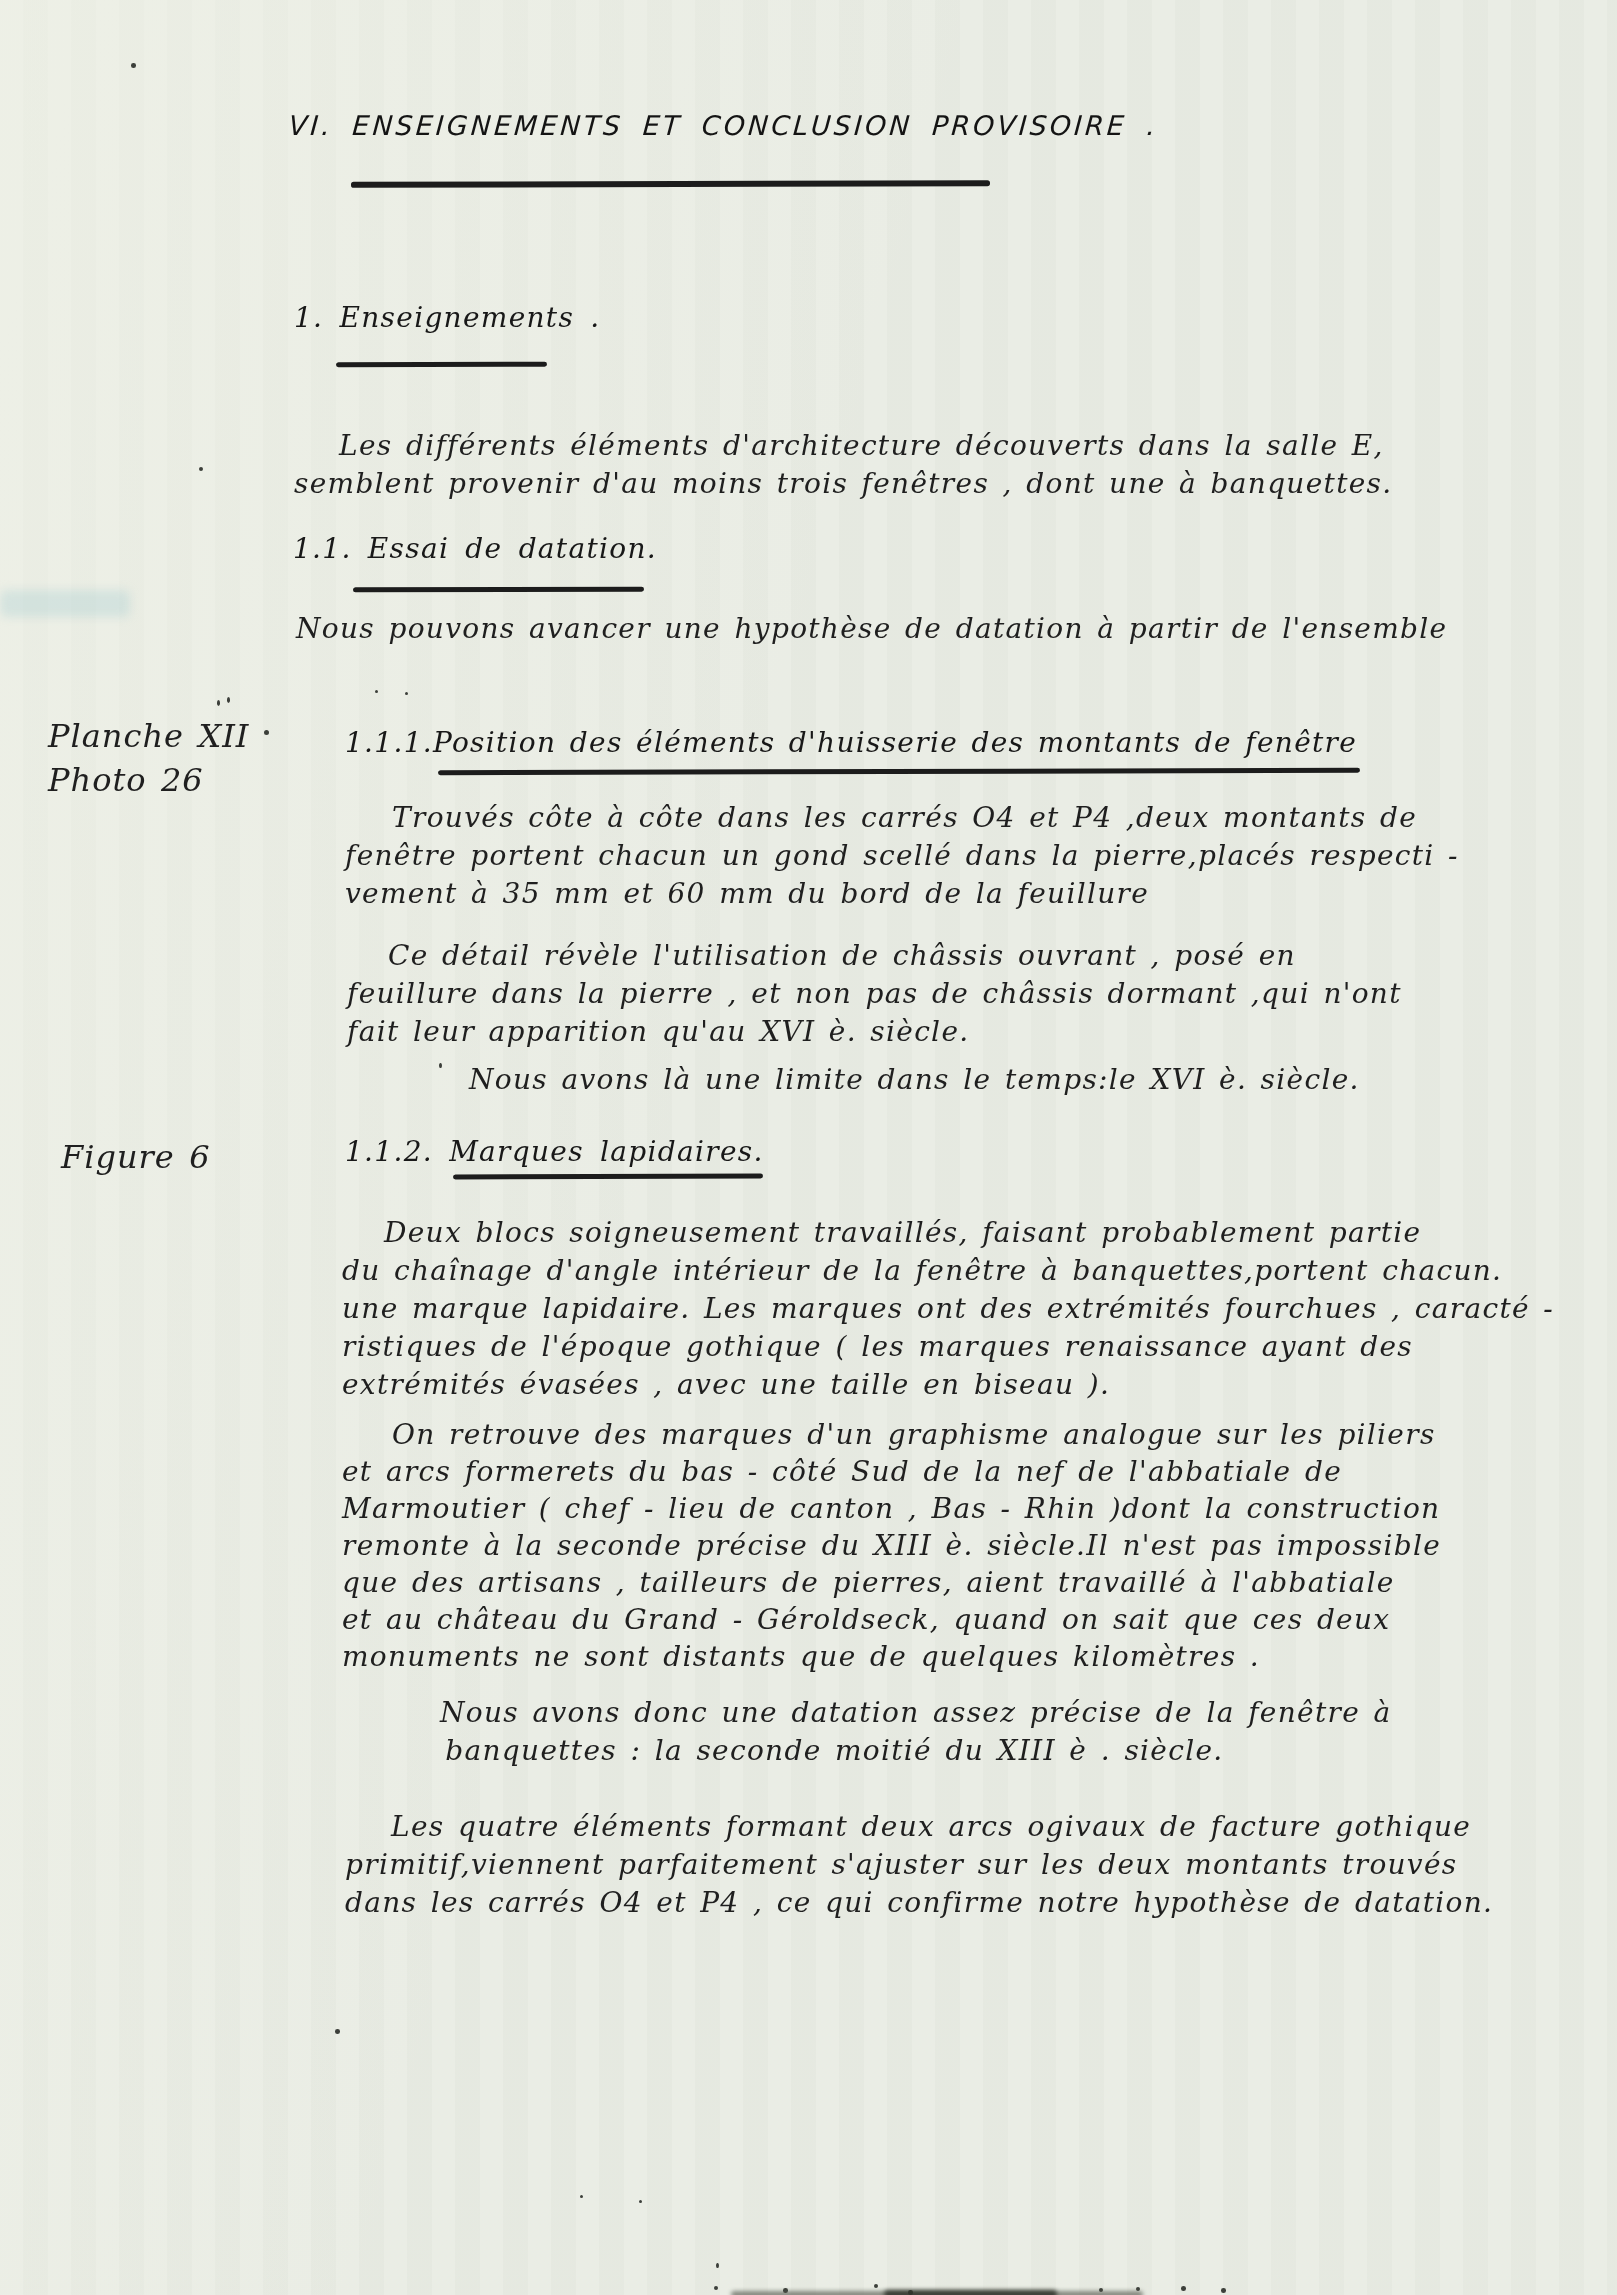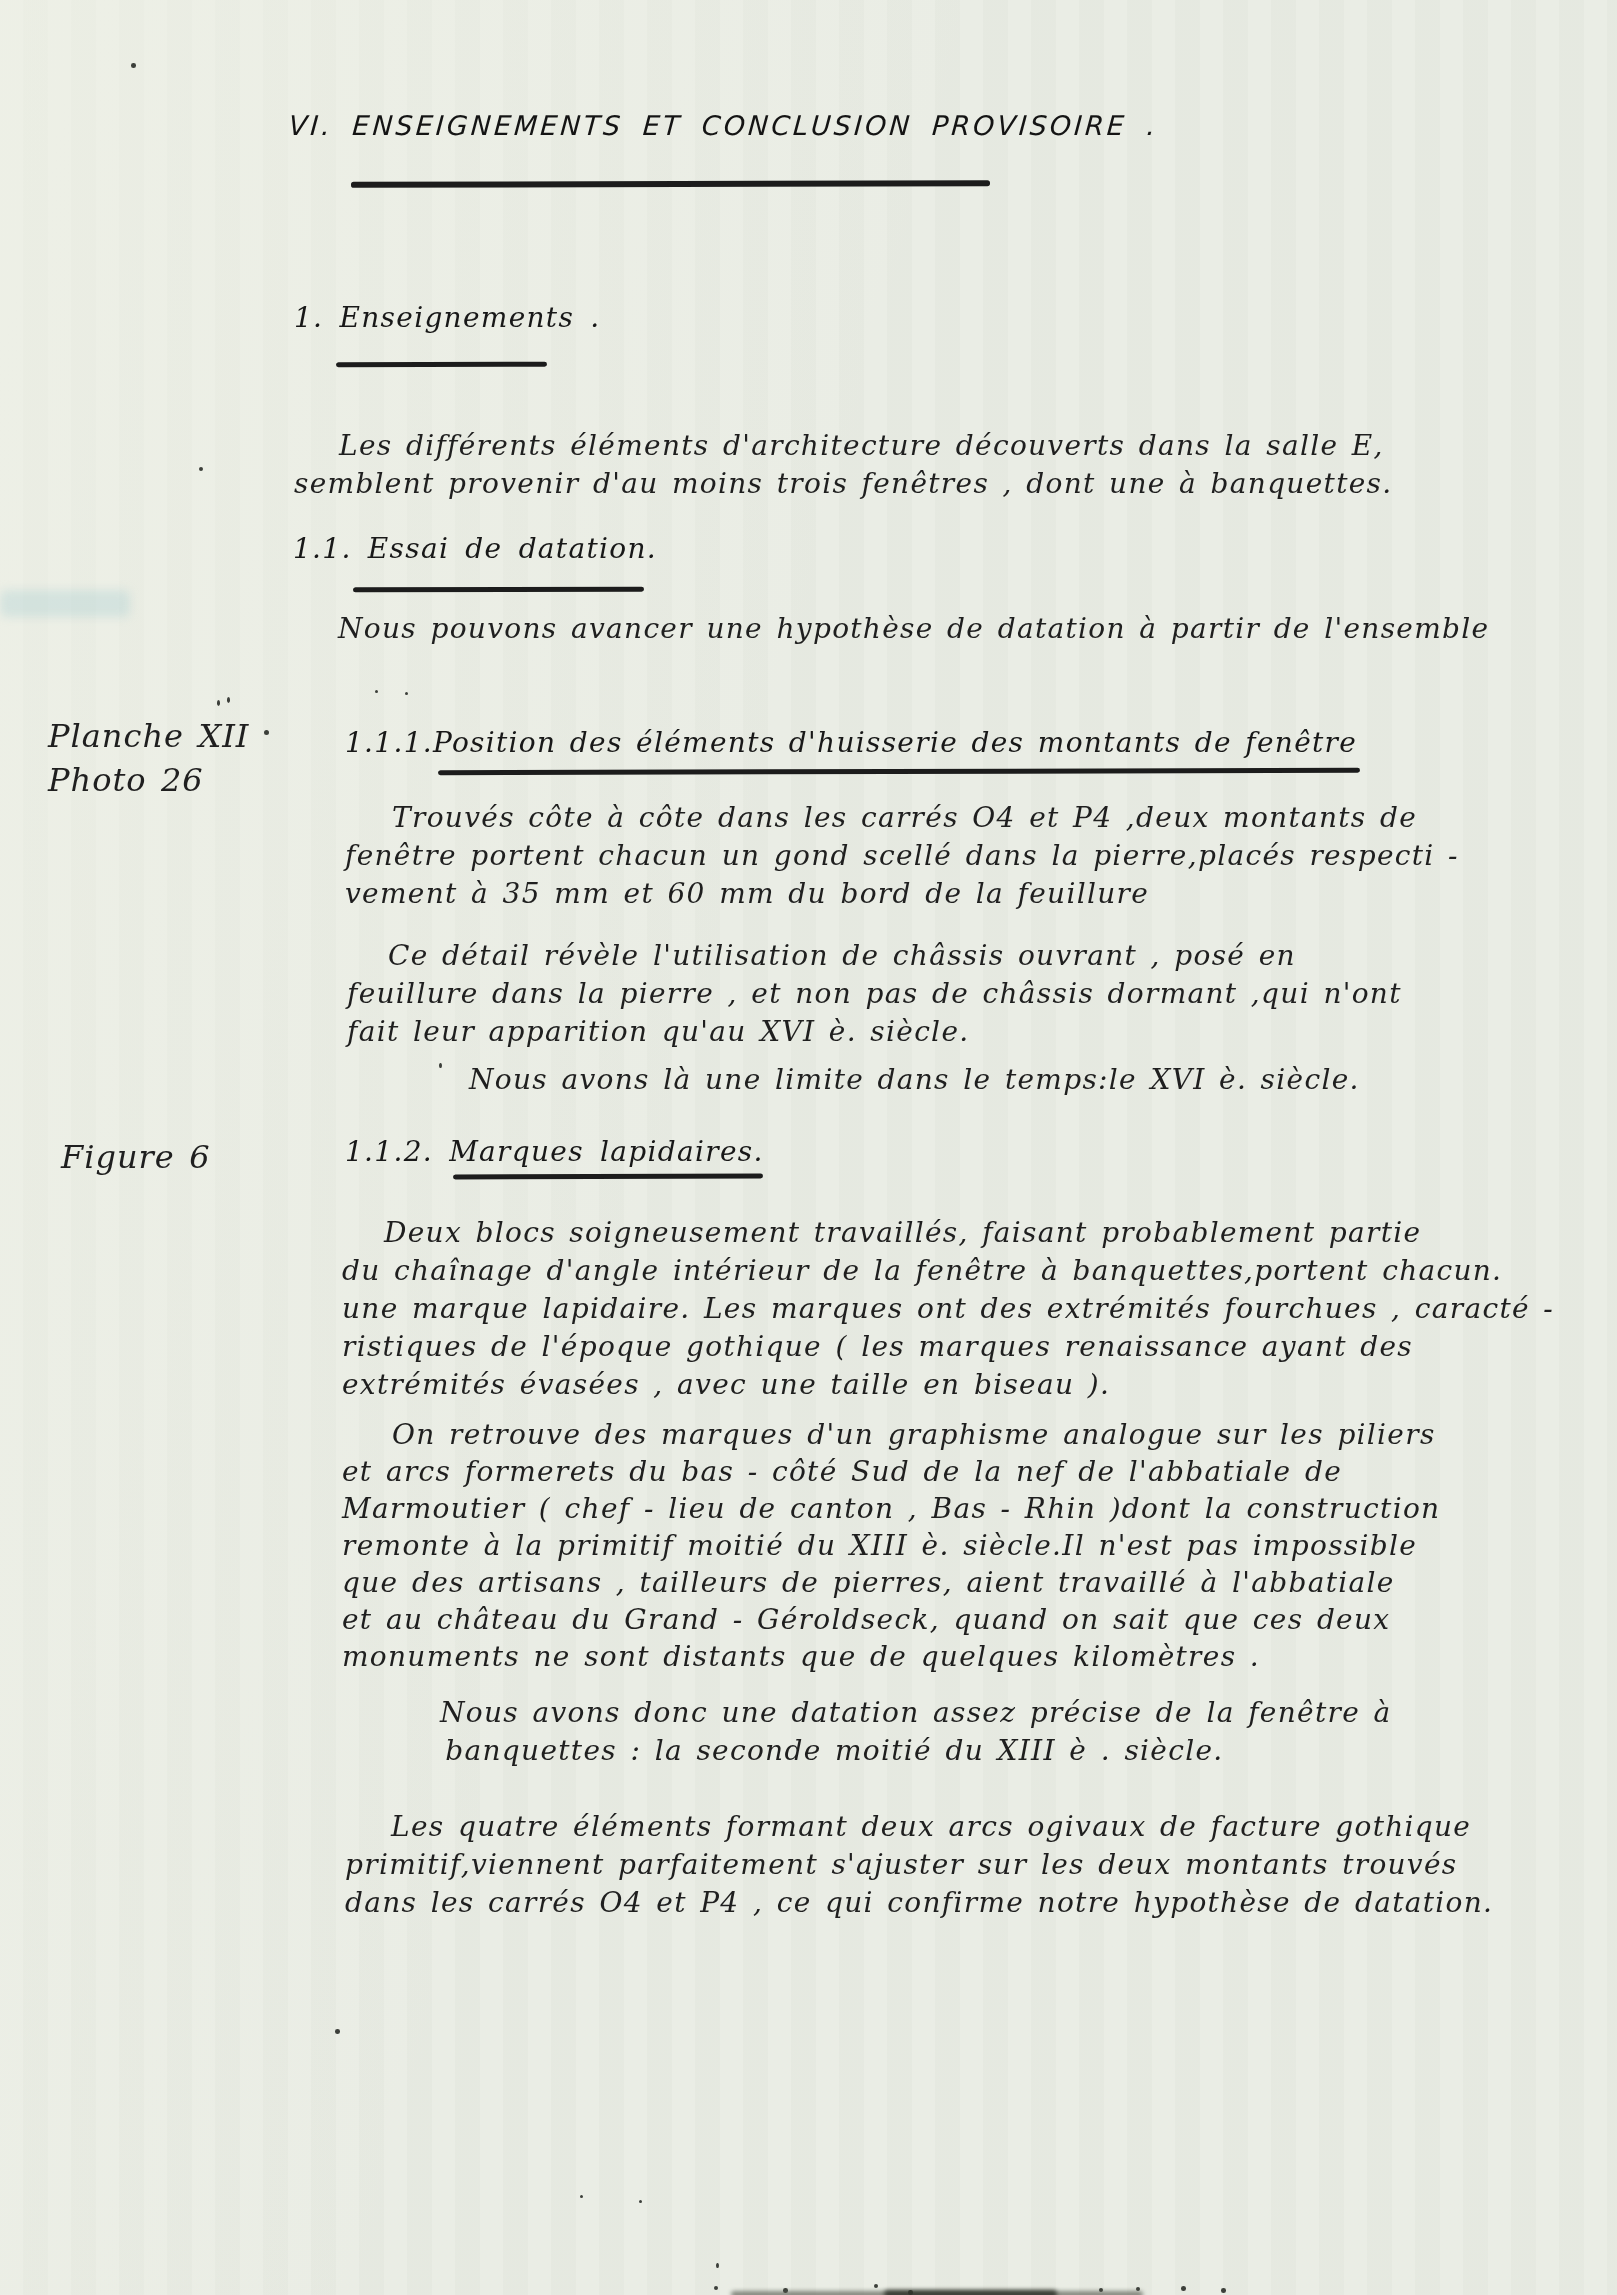--- a/index.html
+++ b/index.html
@@ -51,21 +51,21 @@
     <div class="ln" style="margin-left:45px;">Les différents éléments d'architecture découverts dans la salle E,</div>
     <div class="ln">semblent provenir d'au moins trois fenêtres , dont une à banquettes.</div>
   </div>
 
   <div class="block heading" style="left:293px;top:530px;">
     <div class="ln">1.1. Essai de datation.</div>
   </div>
   <div class="rule" style="left:353px;top:587px;width:291px;"></div>
 
   <div class="block" style="left:296px;top:610px;">
-    <div class="ln" style="margin-left:42px;">Nous pouvons avancer une hypothèse de datation à  partir de l'ensemble</div>
+    <div class="ln" style="">Nous pouvons avancer une hypothèse de datation à  partir de l'ensemble</div>
   </div>
 
   <div class="block margin" style="left:48px;top:714px;">
     <div class="ln">Planche XII</div>
     <div class="ln">Photo 26</div>
   </div>
 
   <div class="block heading" style="left:345px;top:724px;">
     <div class="ln" style="word-spacing:3.3px;">1.1.1.Position des éléments d'huisserie des montants de fenêtre</div>
   </div>
@@ -101,21 +101,21 @@
     <div class="ln">du chaînage d'angle intérieur de la fenêtre à banquettes,portent chacun.</div>
     <div class="ln">une marque lapidaire. Les marques ont des extrémités fourchues , caracté -</div>
     <div class="ln">ristiques de l'époque gothique ( les marques renaissance ayant des</div>
     <div class="ln">extrémités  évasées , avec une taille en biseau ).</div>
   </div>
 
   <div class="block lh55" style="left:342px;top:1416px;">
     <div class="ln" style="margin-left:50px;">On retrouve des marques d'un graphisme analogue  sur les piliers</div>
     <div class="ln">et arcs formerets  du bas - côté Sud de la nef de l'abbatiale de</div>
     <div class="ln">Marmoutier ( chef - lieu de canton , Bas - Rhin )dont la construction</div>
-    <div class="ln">remonte à la primitif moitié du XIII è. siècle.Il n'est pas impossible</div>
+    <div class="ln">remonte à la seconde précise du XIII è. siècle.Il n'est pas impossible</div>
     <div class="ln">que des artisans , tailleurs de pierres, aient travaillé à l'abbatiale</div>
     <div class="ln">et au château du Grand - Géroldseck, quand on sait que ces deux</div>
     <div class="ln">monuments ne sont distants que de quelques kilomètres .</div>
   </div>
 
   <div class="block" style="left:440px;top:1694px;">
     <div class="ln">Nous avons donc une datation assez précise de la fenêtre à</div>
     <div class="ln" style="margin-left:5.3px;">banquettes : la seconde  moitié du  XIII è . siècle.</div>
   </div>
 

